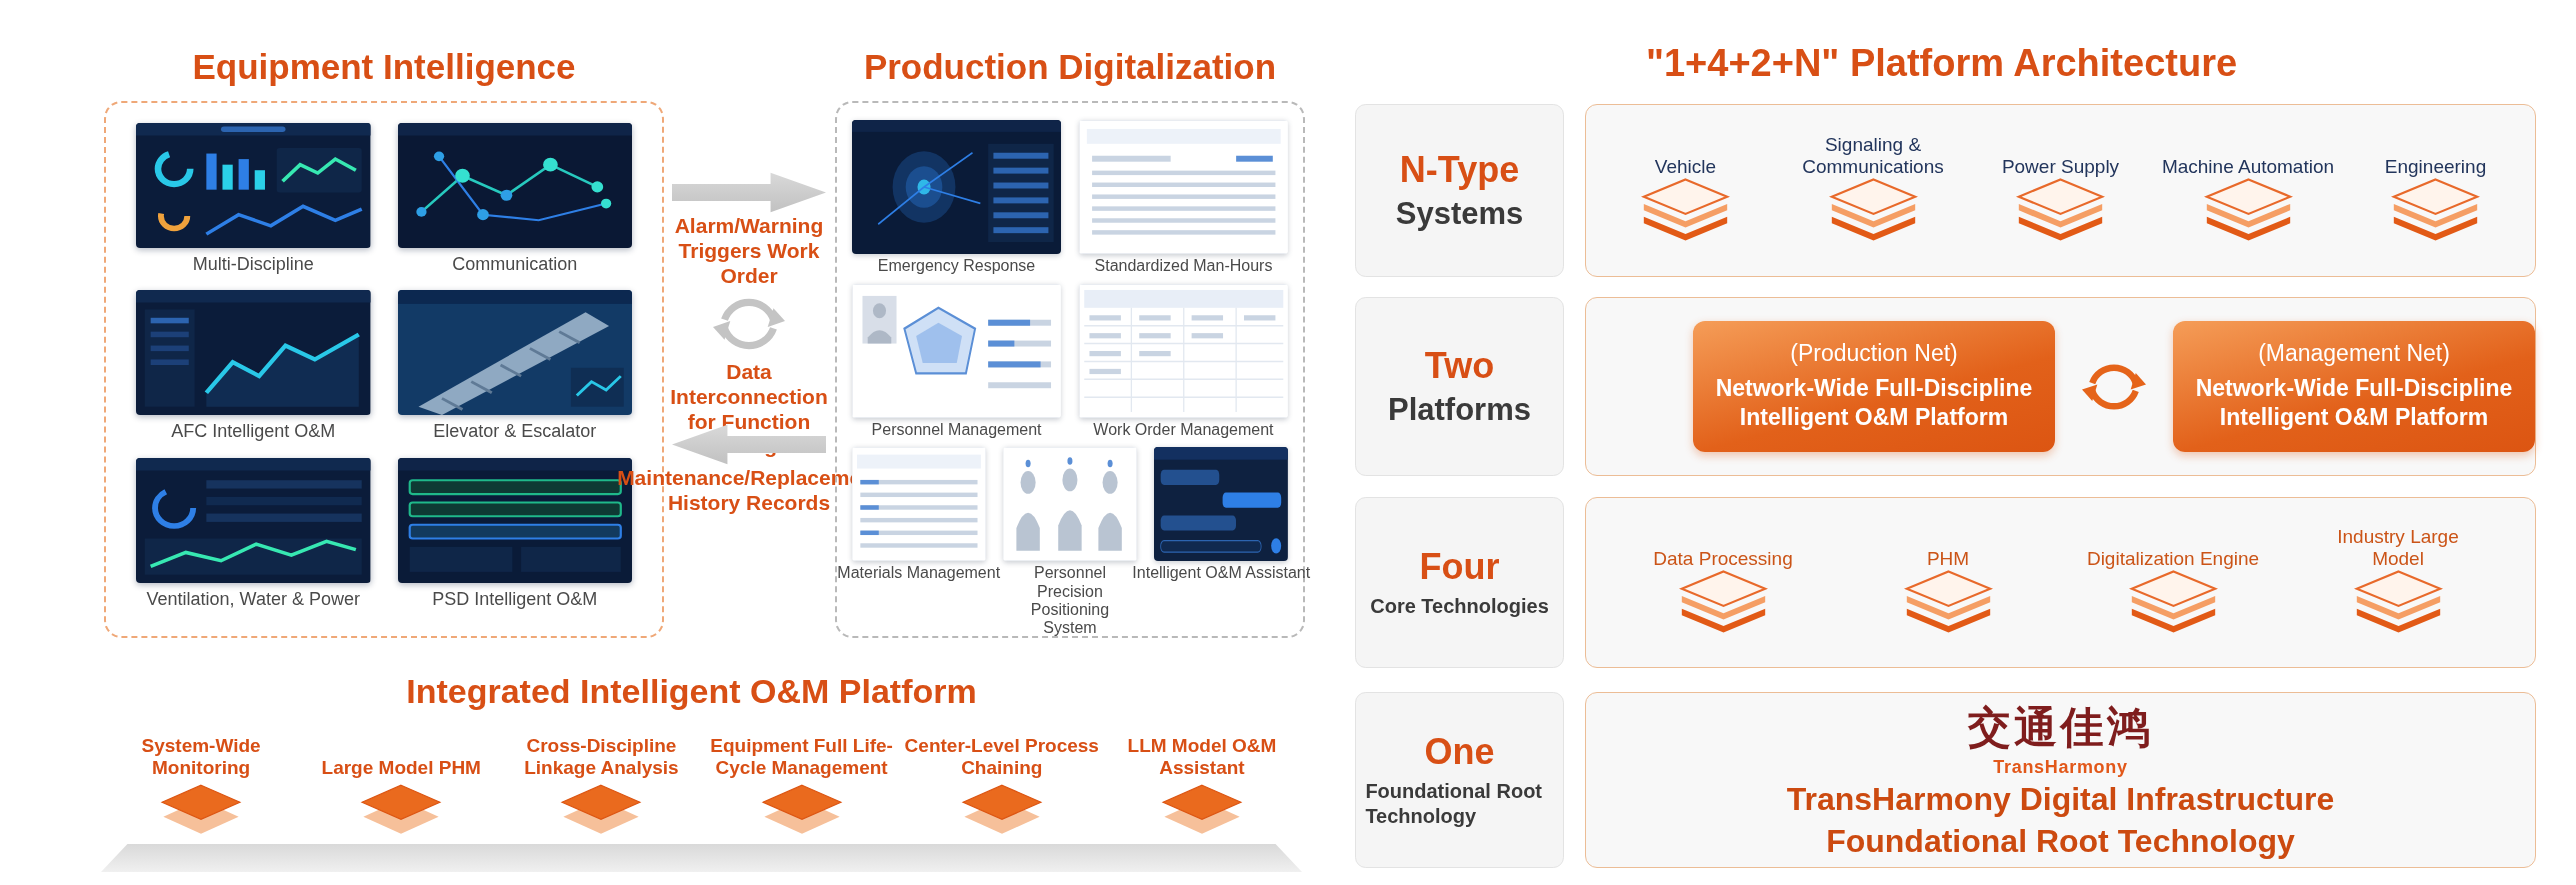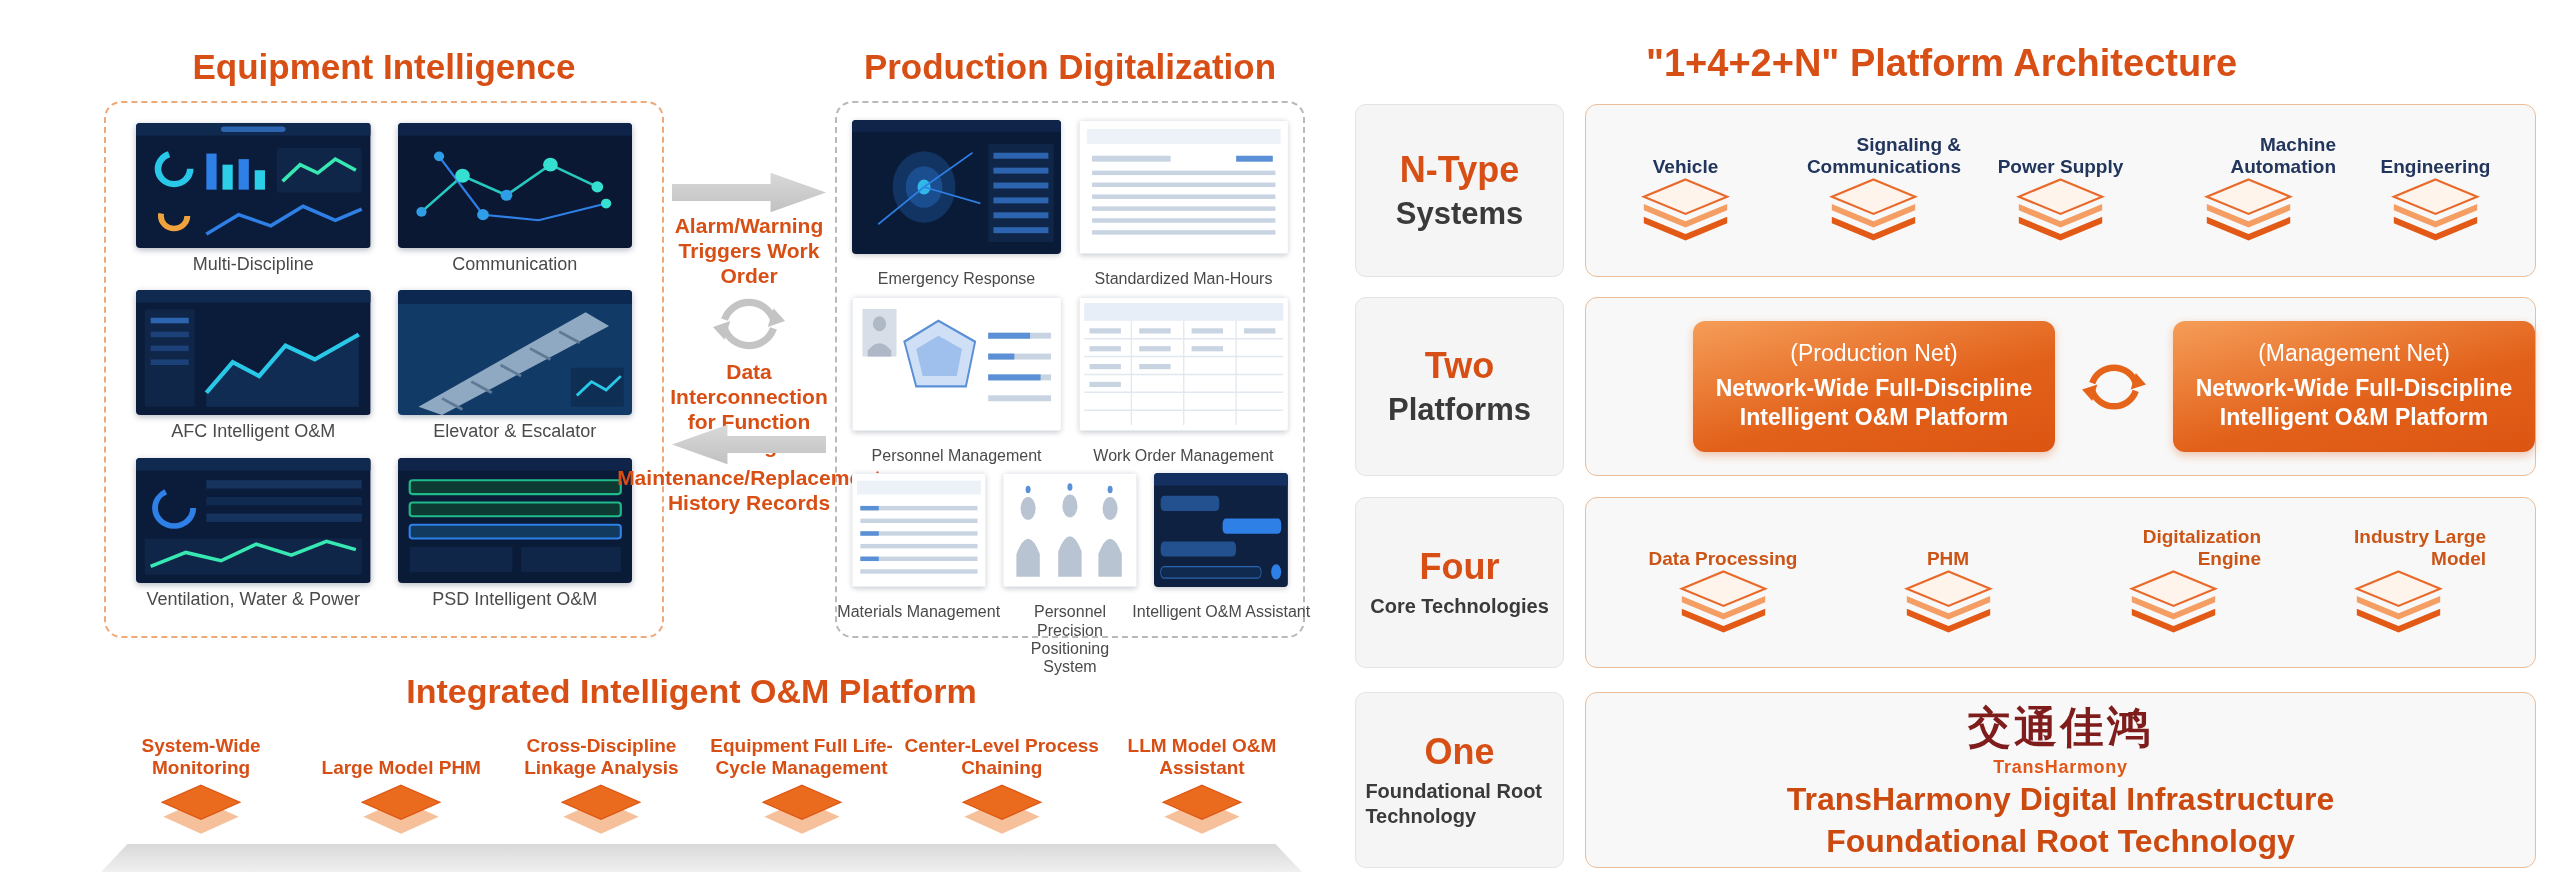--- a/index.html
+++ b/index.html
@@ -40,21 +40,21 @@
   .prod-box{
     position:absolute;left:835px;top:101px;width:470px;height:537px;box-sizing:border-box;
     border:2px dashed #B9B9B9;border-radius:17.4px;
     display:flex;flex-direction:column;gap:8px;padding:17.4px 14.8px;
   }
   .prow{display:flex;gap:17.4px;justify-content:center;}
   .pcell{display:flex;flex-direction:column;align-items:center;flex:1;min-width:0;}
   .pthumb{width:100%;height:134px;border-radius:4px;overflow:hidden;box-shadow:0 1.3px 5.4px rgba(60,70,90,.25);}
   .prow3 .pthumb{height:114px;}
   .pthumb svg{display:block;width:100%;height:100%;}
-  .pcap{margin-top:16px;font-size:16px;color:#4a4a4a;white-space:nowrap;text-align:center;line-height:1.15;}
+  .pcap{margin-top:3px;font-size:16px;color:#4a4a4a;white-space:nowrap;text-align:center;line-height:1.15;}
   .pcap.wrap{white-space:normal;}
 
   
   .iip-items{position:absolute;left:101px;top:735px;width:1201px;display:flex;}
   .iip-item{flex:1;display:flex;flex-direction:column;align-items:center;justify-content:flex-end;min-width:0;}
   .iip-label{color:var(--accent);font-weight:bold;font-size:19px;line-height:1.16;text-align:center;}
   .gem-svg{width:86px;height:51px;margin-top:5.4px;}
   .iip-base{
     position:absolute;left:101px;top:844px;width:1201px;height:28px;
     background:linear-gradient(180deg,#D9D9D9,#F0F0F0);
@@ -75,21 +75,21 @@
     background:#F8F8F8;border:1.3px solid #ECBD96;border-radius:12px;
     display:flex;align-items:center;justify-content:space-evenly;
   }
   .rl1,.rc1{top:104px;height:173px;}
   .rl2,.rc2{top:297px;height:179px;}
   .rl3,.rc3{top:497px;height:171px;}
   .rl4,.rc4{top:692px;height:176px;}
 
   .hexi{display:flex;flex-direction:column;align-items:center;width:176px;min-width:0;}
   .hexi-label{
-    font-weight:bold;font-size:19px;color:#22355C;text-align:right;line-height:1.12;
+    font-weight:normal;font-size:19px;color:#22355C;text-align:center;line-height:1.12;
     min-height:43px;display:flex;align-items:flex-end;justify-content:center;
   }
   .hexi.orange .hexi-label{color:#CB5417;}
   .stack-svg{width:101px;height:69px;margin-top:1.3px;}
 
   .rc2{justify-content:flex-end;gap:27px;padding-left:20px;}
   .pnet{
     width:362px;min-height:131px;box-sizing:border-box;border-radius:12px;
     background:linear-gradient(165deg,#F59D58,#E2611A 58%,#DC5512);
     color:#ffffff;display:flex;flex-direction:column;align-items:center;justify-content:center;

